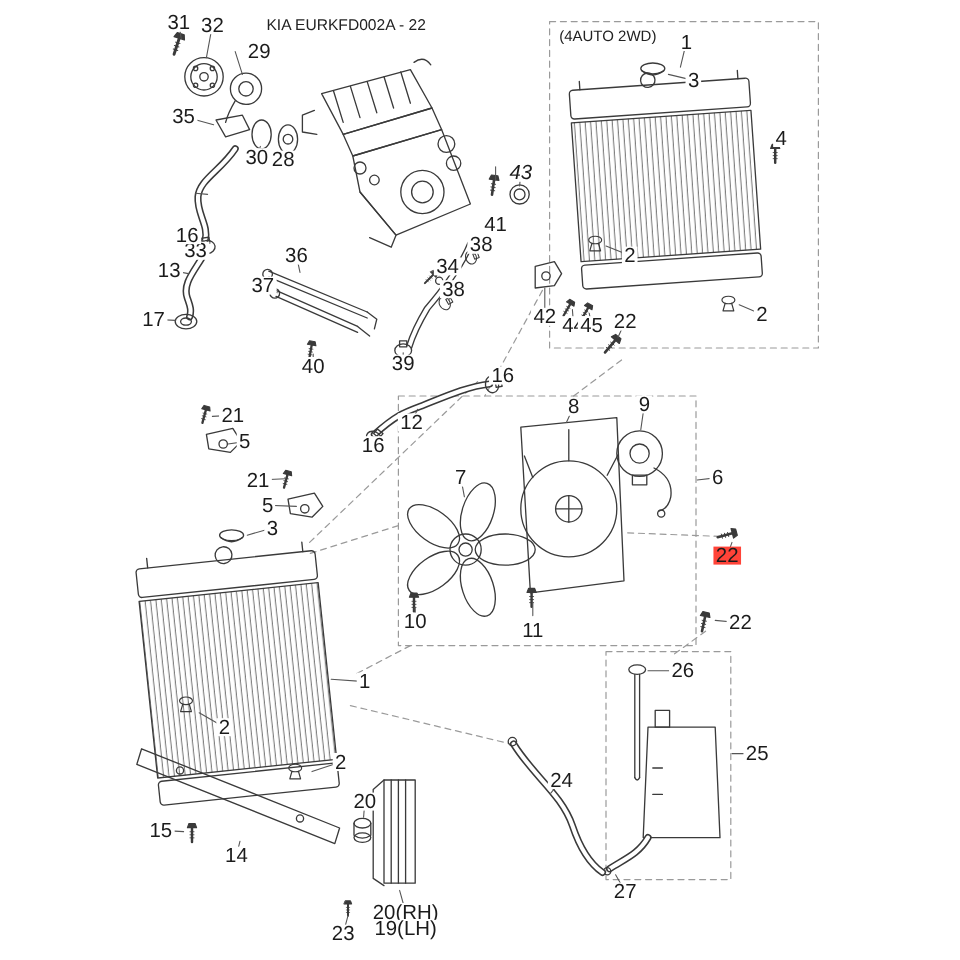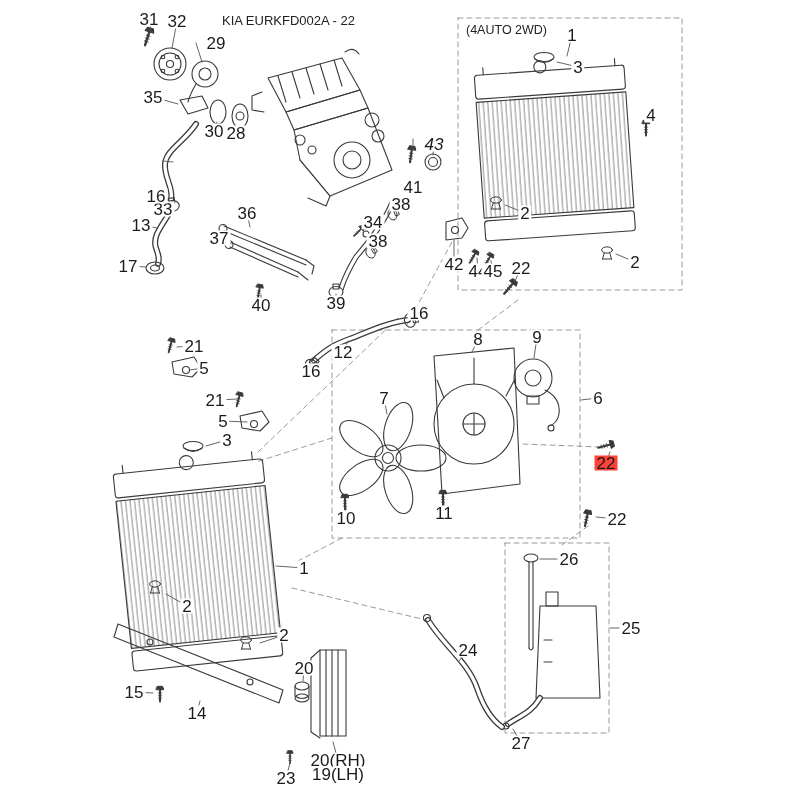--- a/index.html
+++ b/index.html
@@ -346,21 +346,21 @@
       <div class="part-label" style="left: 572px; top: 35px;">1</div>
       <div class="part-label" style="left: 578px; top: 67px;">3</div>
       <div class="part-label" style="left: 651px; top: 115px;">4</div>
       <div class="part-label" style="left: 525px; top: 213px;">2</div>
       <div class="part-label" style="left: 635px; top: 262px;">2</div>
       <div class="part-label" style="left: 478px; top: 339px;">8</div>
       <div class="part-label" style="left: 537px; top: 337px;">9</div>
       <div class="part-label" style="left: 598px; top: 398px;">6</div>
       <div class="part-label" style="left: 384px; top: 398px;">7</div>
       <div class="part-label" style="left: 346px; top: 518px;">10</div>
-      <div class="part-label" style="left: 444px; top: 513px; text-align: right;">11</div>
+      <div class="part-label" style="left: 444px; top: 525px; text-align: right;">11</div>
       <div class="part-label hl" style="left: 606px; top: 463px;">22</div>
       <div class="part-label" style="left: 617px; top: 519px;">22</div>
       <div class="part-label" style="left: 569px; top: 559px;">26</div>
       <div class="part-label" style="left: 631px; top: 628px;">25</div>
       <div class="part-label" style="left: 468px; top: 650px;">24</div>
       <div class="part-label" style="left: 521px; top: 743px;">27</div>
       <div class="part-label" style="left: 304px; top: 568px;">1</div>
       <div class="part-label" style="left: 187px; top: 606px;">2</div>
       <div class="part-label" style="left: 284px; top: 635px;">2</div>
       <div class="part-label" style="left: 134px; top: 692px;">15</div>

